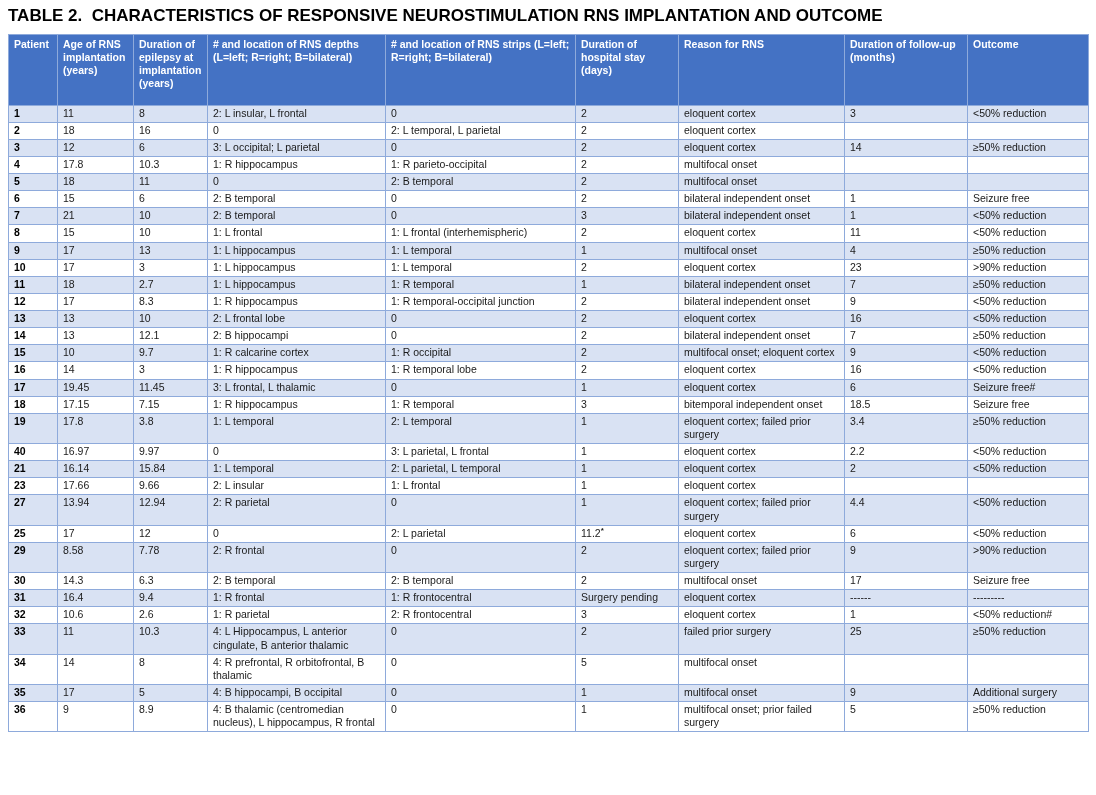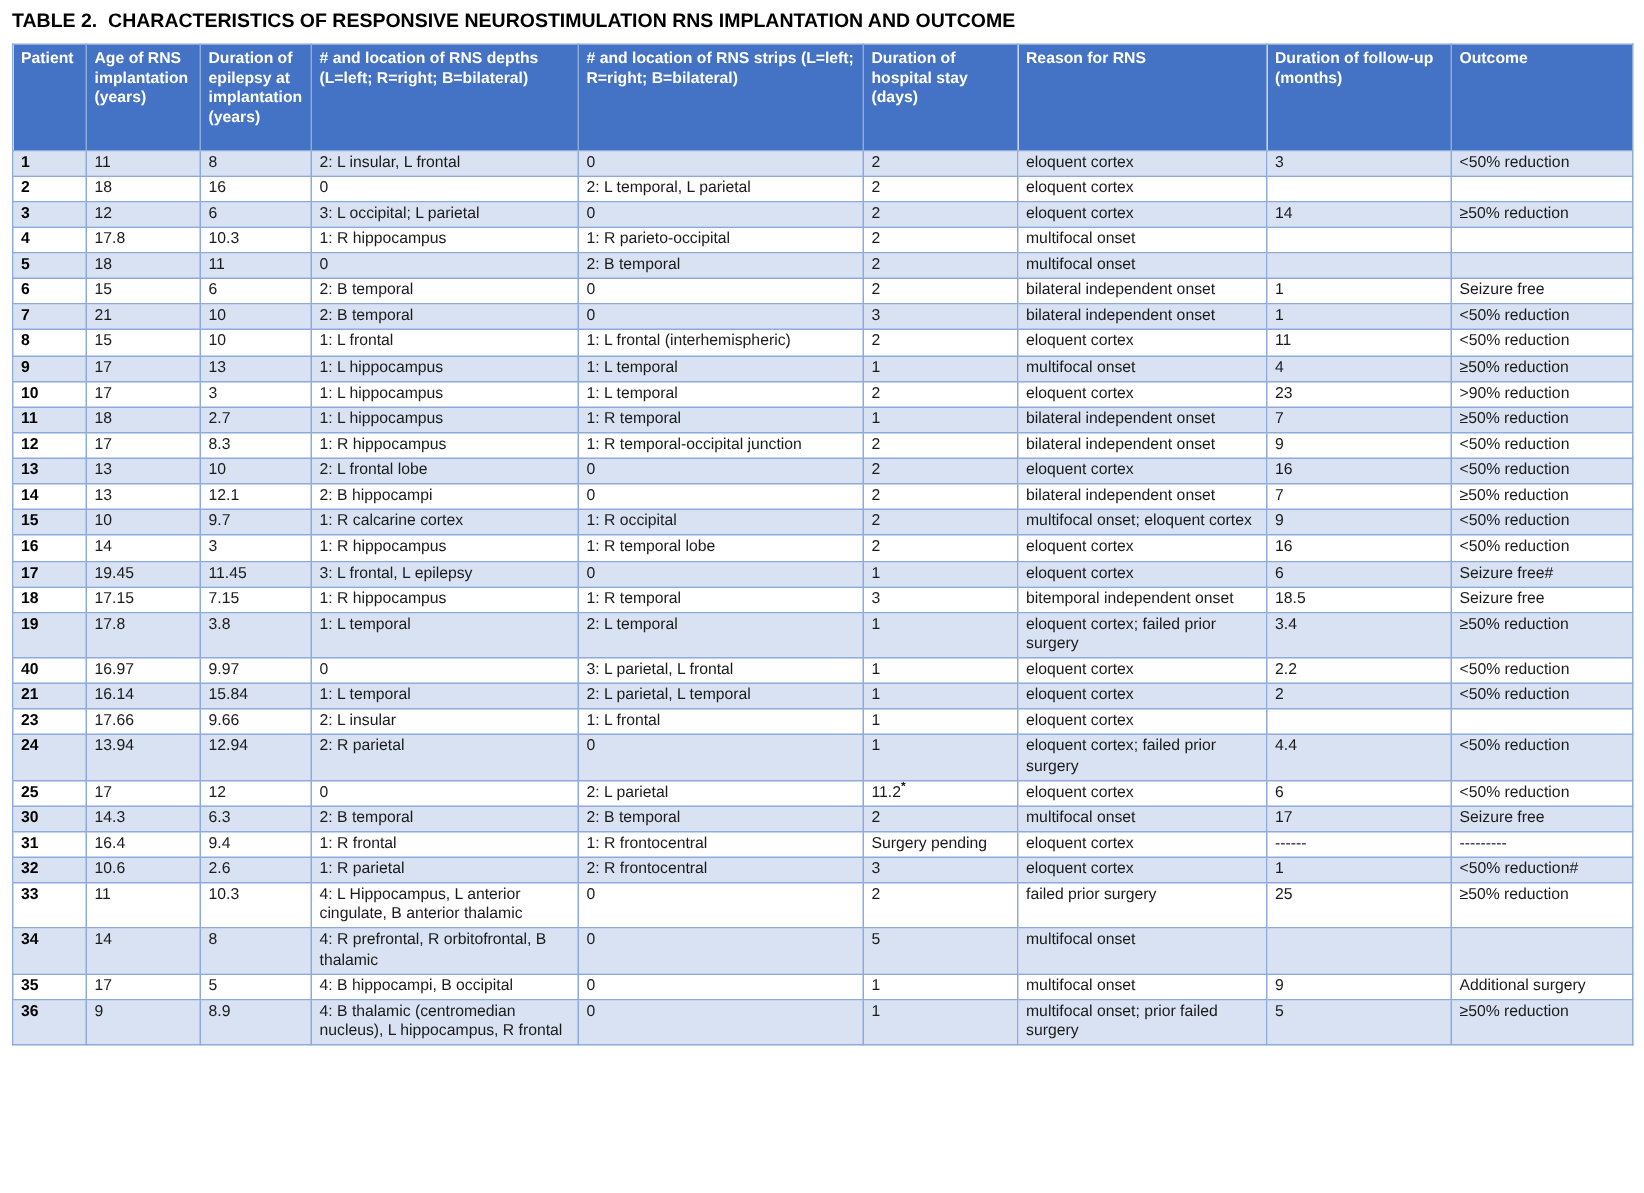--- a/index.html
+++ b/index.html
@@ -12,21 +12,21 @@
   }
   *{box-sizing:border-box;}
   html,body{margin:0;padding:0;background:#FFFFFF;}
   body{
     font-family:"Liberation Sans","DejaVu Sans",sans-serif;
     color:var(--text);
     width:1096px;
   }
   .page{padding:6px 8px 4px 8px;}
   .title{
-    font-size:13px;
+    font-size:17px;
     font-weight:bold;
     letter-spacing:0;
     margin:0 0 8px 0;
     white-space:pre-wrap;
     color:#000;
   }
   table.rns{
     border-collapse:collapse;
     table-layout:fixed;
     width:1080px;
@@ -261,21 +261,21 @@
           <td>1: R temporal lobe</td>
           <td>2</td>
           <td>eloquent cortex</td>
           <td>16</td>
           <td>&lt;50% reduction</td>
         </tr>
         <tr>
           <th>17</th>
           <td>19.45</td>
           <td>11.45</td>
-          <td>3: L frontal, L epilepsy</td>
+          <td>3: L frontal, L thalamic</td>
           <td>0</td>
           <td>1</td>
           <td>eloquent cortex</td>
           <td>6</td>
           <td>Seizure free#</td>
         </tr>
         <tr>
           <th>18</th>
           <td>17.15</td>
           <td>7.15</td>
@@ -324,40 +324,51 @@
           <td>17.66</td>
           <td>9.66</td>
           <td>2: L insular</td>
           <td>1: L frontal</td>
           <td>1</td>
           <td>eloquent cortex</td>
           <td></td>
           <td></td>
         </tr>
         <tr>
-          <th>24</th>
+          <th>27</th>
           <td>13.94</td>
           <td>12.94</td>
           <td>2: R parietal</td>
           <td>0</td>
           <td>1</td>
           <td>eloquent cortex; failed prior surgery</td>
           <td>4.4</td>
           <td>&lt;50% reduction</td>
         </tr>
         <tr>
           <th>25</th>
           <td>17</td>
           <td>12</td>
           <td>0</td>
           <td>2: L parietal</td>
           <td>11.2<sup>*</sup></td>
           <td>eloquent cortex</td>
           <td>6</td>
           <td>&lt;50% reduction</td>
+        </tr>
+        <tr>
+          <th>29</th>
+          <td>8.58</td>
+          <td>7.78</td>
+          <td>2: R frontal</td>
+          <td>0</td>
+          <td>2</td>
+          <td>eloquent cortex; failed prior surgery</td>
+          <td>9</td>
+          <td>&gt;90% reduction</td>
         </tr>
         <tr>
           <th>30</th>
           <td>14.3</td>
           <td>6.3</td>
           <td>2: B temporal</td>
           <td>2: B temporal</td>
           <td>2</td>
           <td>multifocal onset</td>
           <td>17</td>

